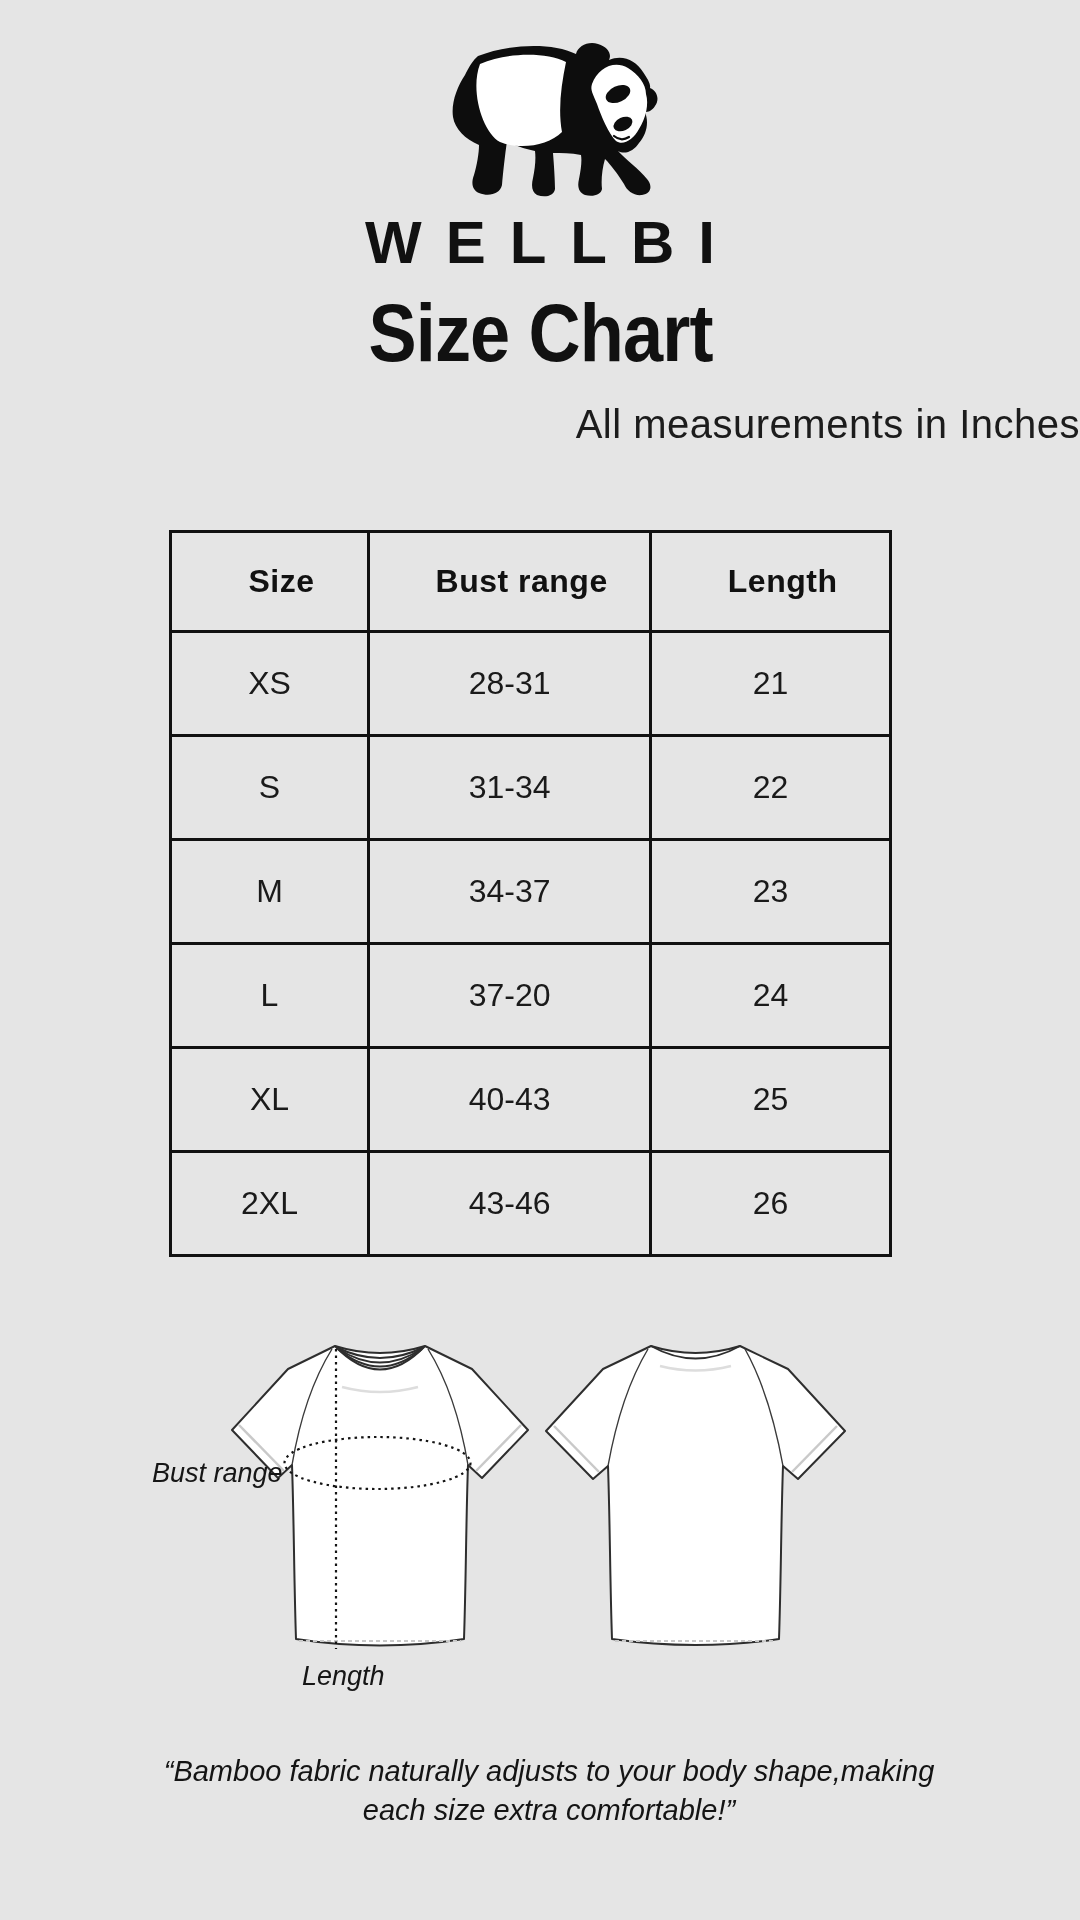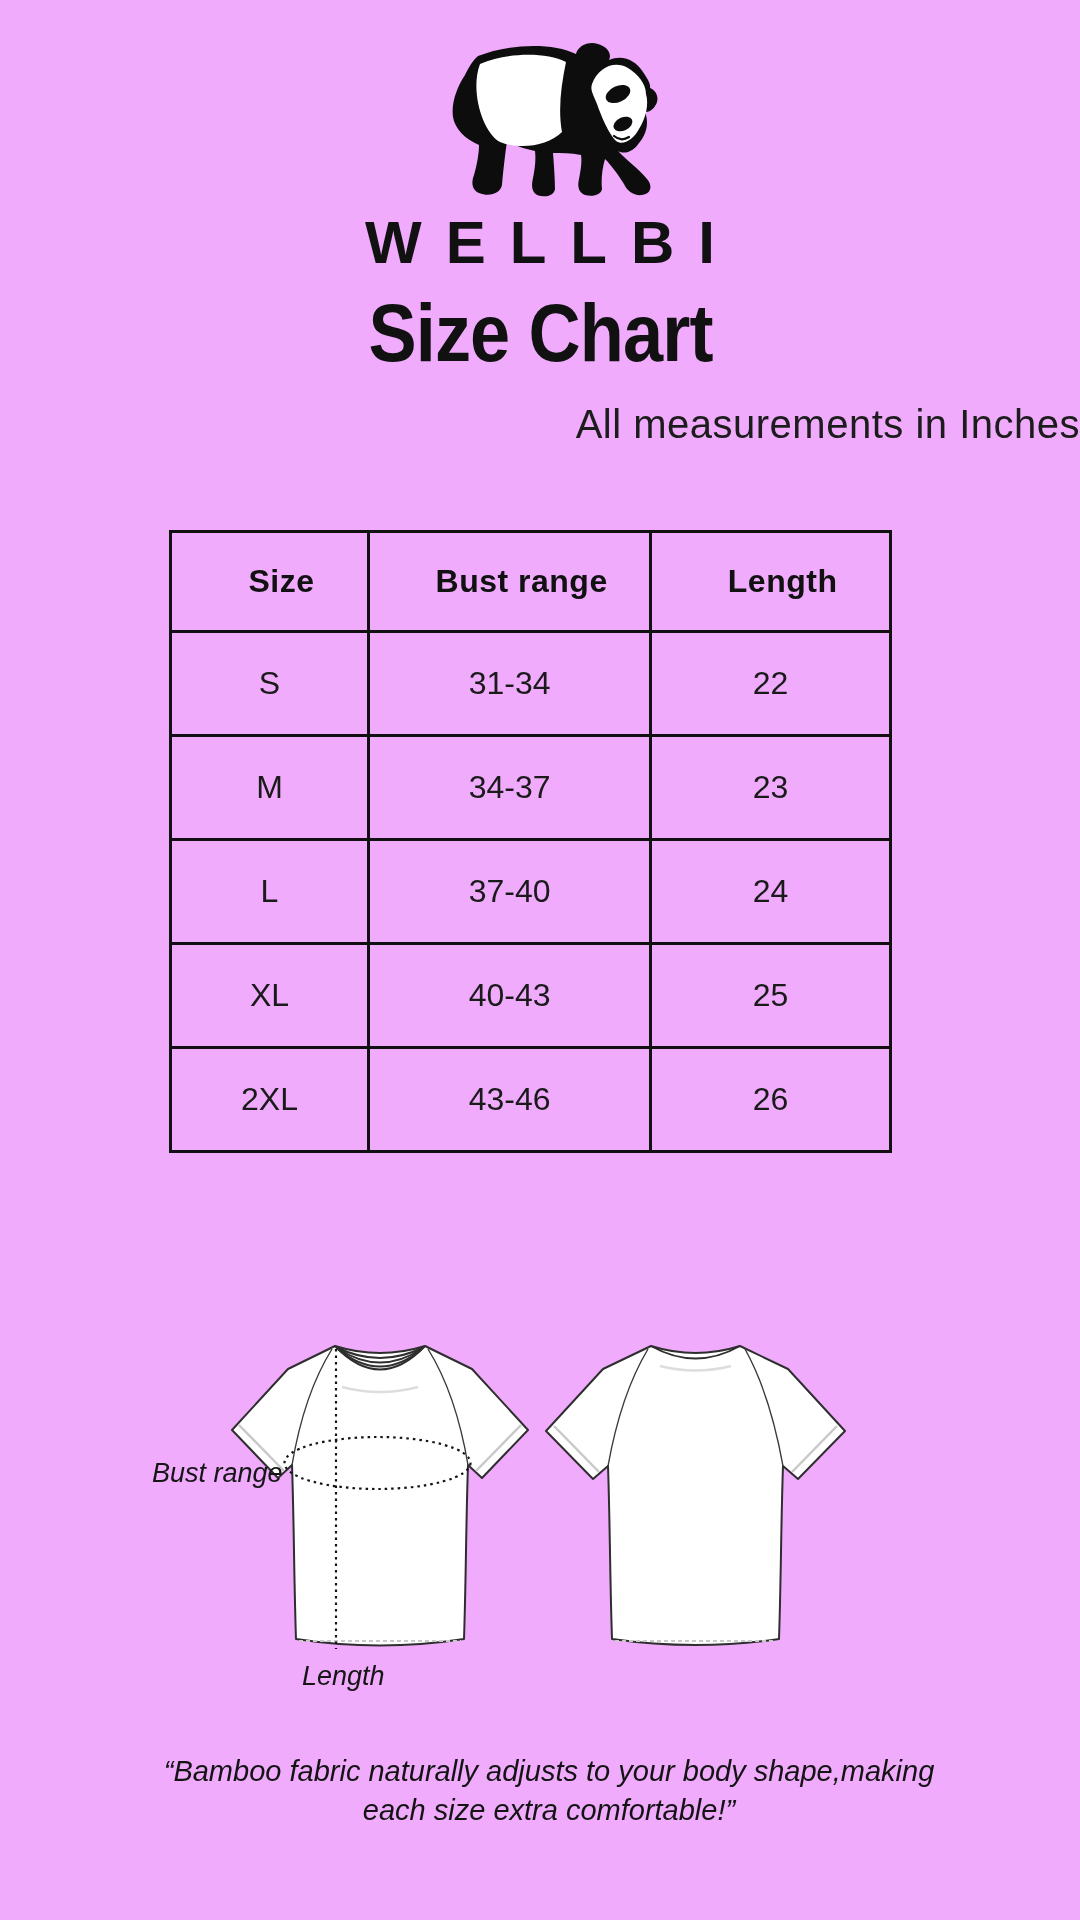--- a/index.html
+++ b/index.html
@@ -1,17 +1,17 @@
 <!DOCTYPE html>
 <html><head>
 <meta charset="utf-8">
 <style>
   html,body{margin:0;padding:0;background:#fff;}
   .page{
-    position:relative;width:1080px;height:1920px;background:#f0abfc;
+    position:relative;width:1080px;height:1920px;background:#e5e5e5;
     font-family:"Liberation Sans",sans-serif;color:#1a1a1a;overflow:hidden;
   }
   .logo{position:absolute;top:42px;left:420px;width:240px;height:160px;}
   .brand{
     position:absolute;top:213px;left:0;width:100%;text-align:center;
     font-size:60px;font-weight:700;letter-spacing:24px;text-indent:24px;line-height:1;color:#111;
   }
   .title{position:absolute;top:292px;left:0;width:100%;text-align:center;line-height:1;text-decoration:underline;}
   .title span{
     display:inline-block;font-size:82px;font-weight:700;color:#111;
@@ -107,32 +107,37 @@
         <col class="col-bust">
         <col class="col-length">
       </colgroup>
     <tbody>
       <tr>
         <th>Size</th>
         <th>Bust range</th>
         <th>Length</th>
       </tr>
       <tr>
+        <td>XS</td>
+        <td>28-31</td>
+        <td>21</td>
+      </tr>
+      <tr>
         <td>S</td>
         <td>31-34</td>
         <td>22</td>
       </tr>
       <tr>
         <td>M</td>
         <td>34-37</td>
         <td>23</td>
       </tr>
       <tr>
         <td>L</td>
-        <td>37-40</td>
+        <td>37-20</td>
         <td>24</td>
       </tr>
       <tr>
         <td>XL</td>
         <td>40-43</td>
         <td>25</td>
       </tr>
       <tr>
         <td>2XL</td>
         <td>43-46</td>

